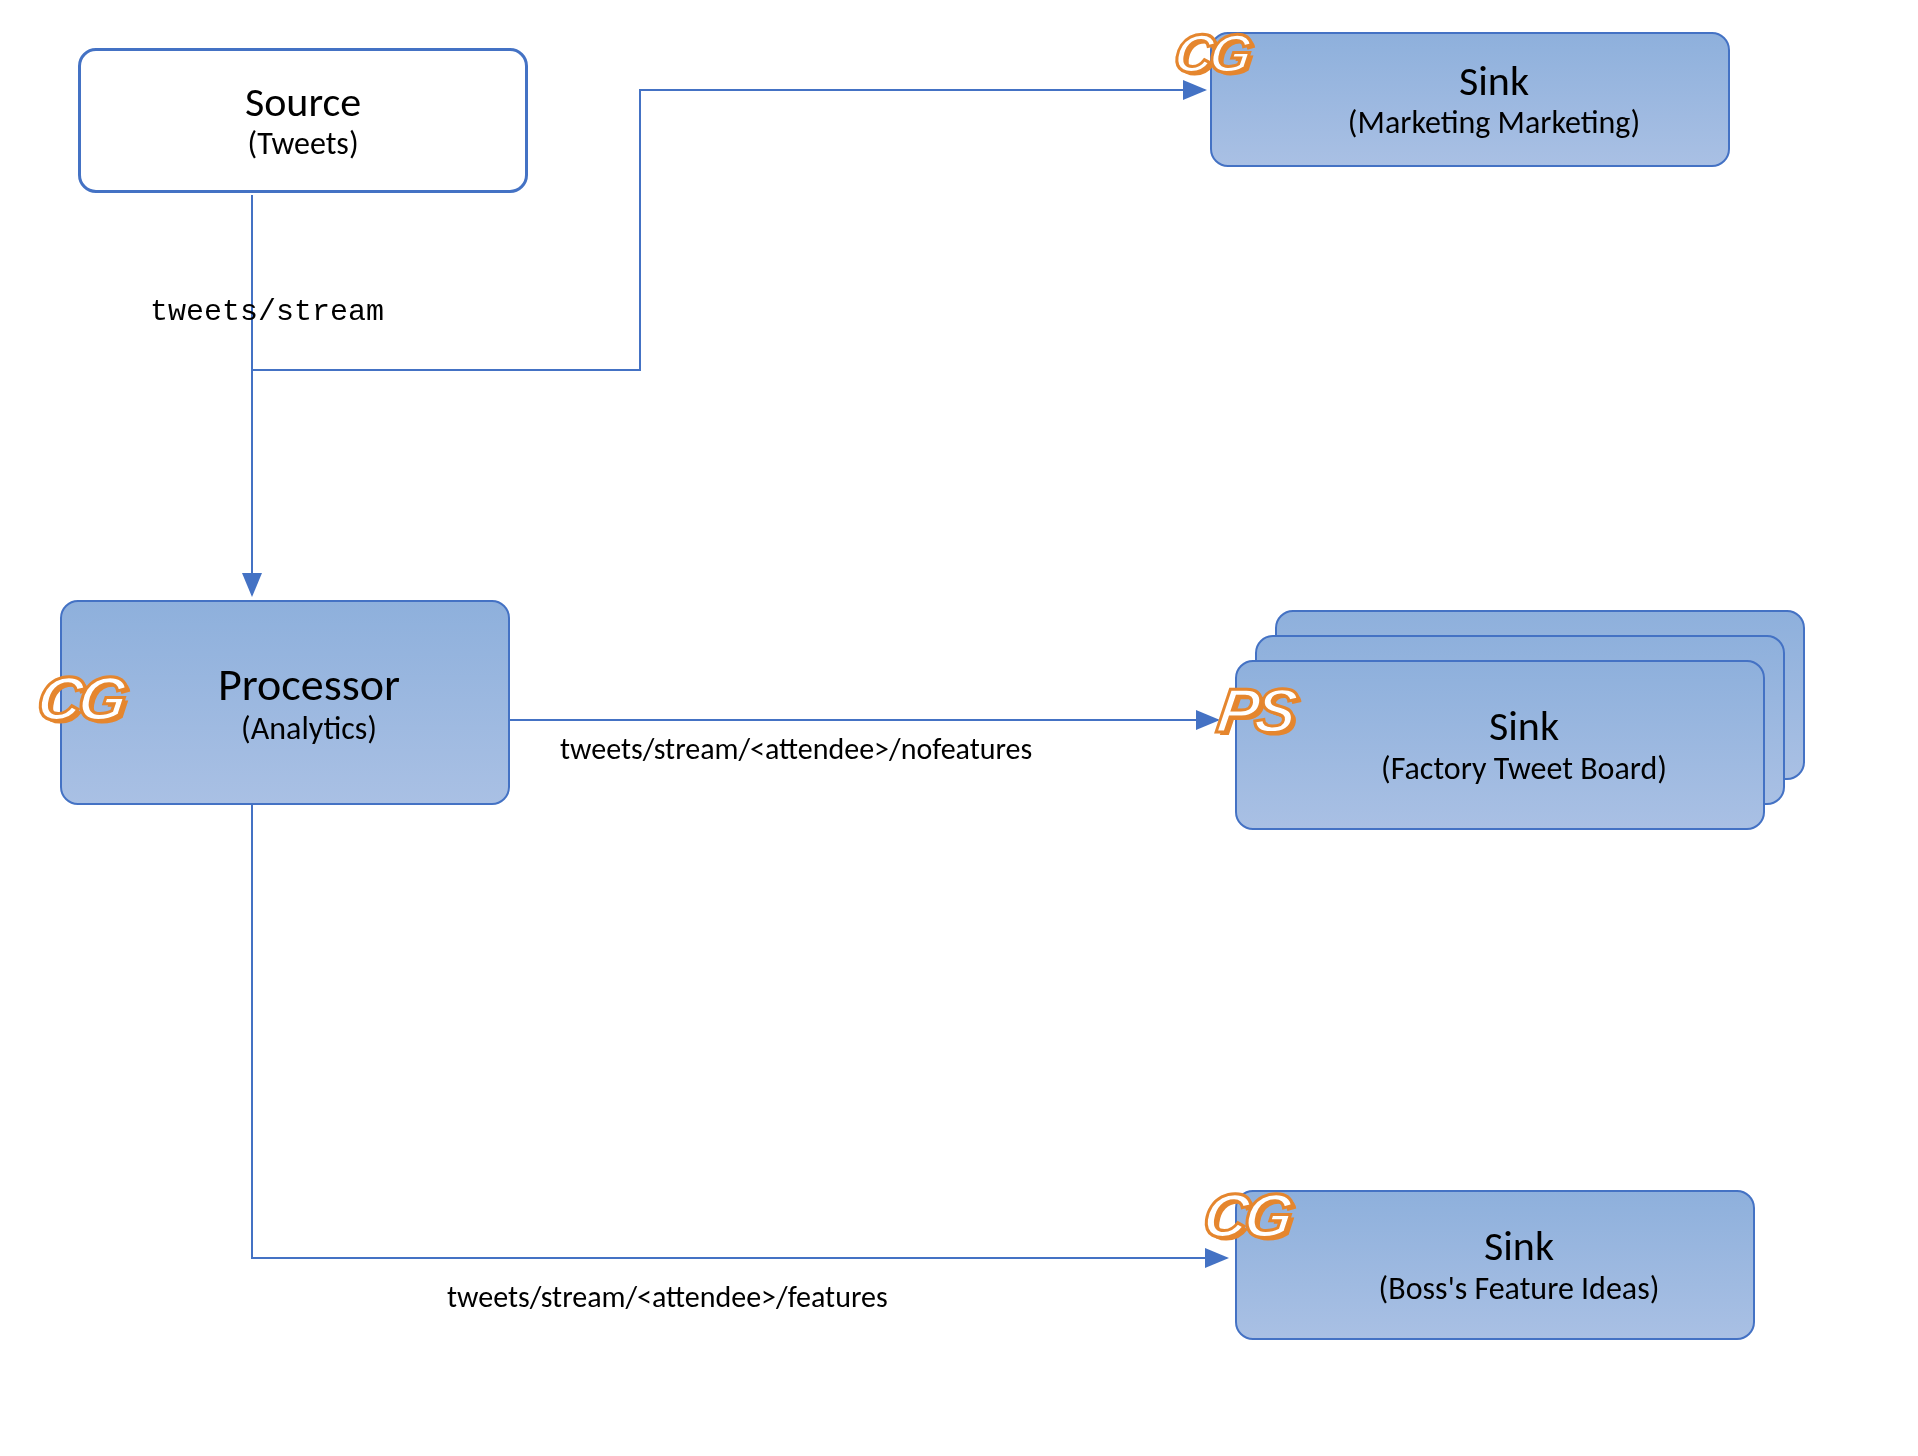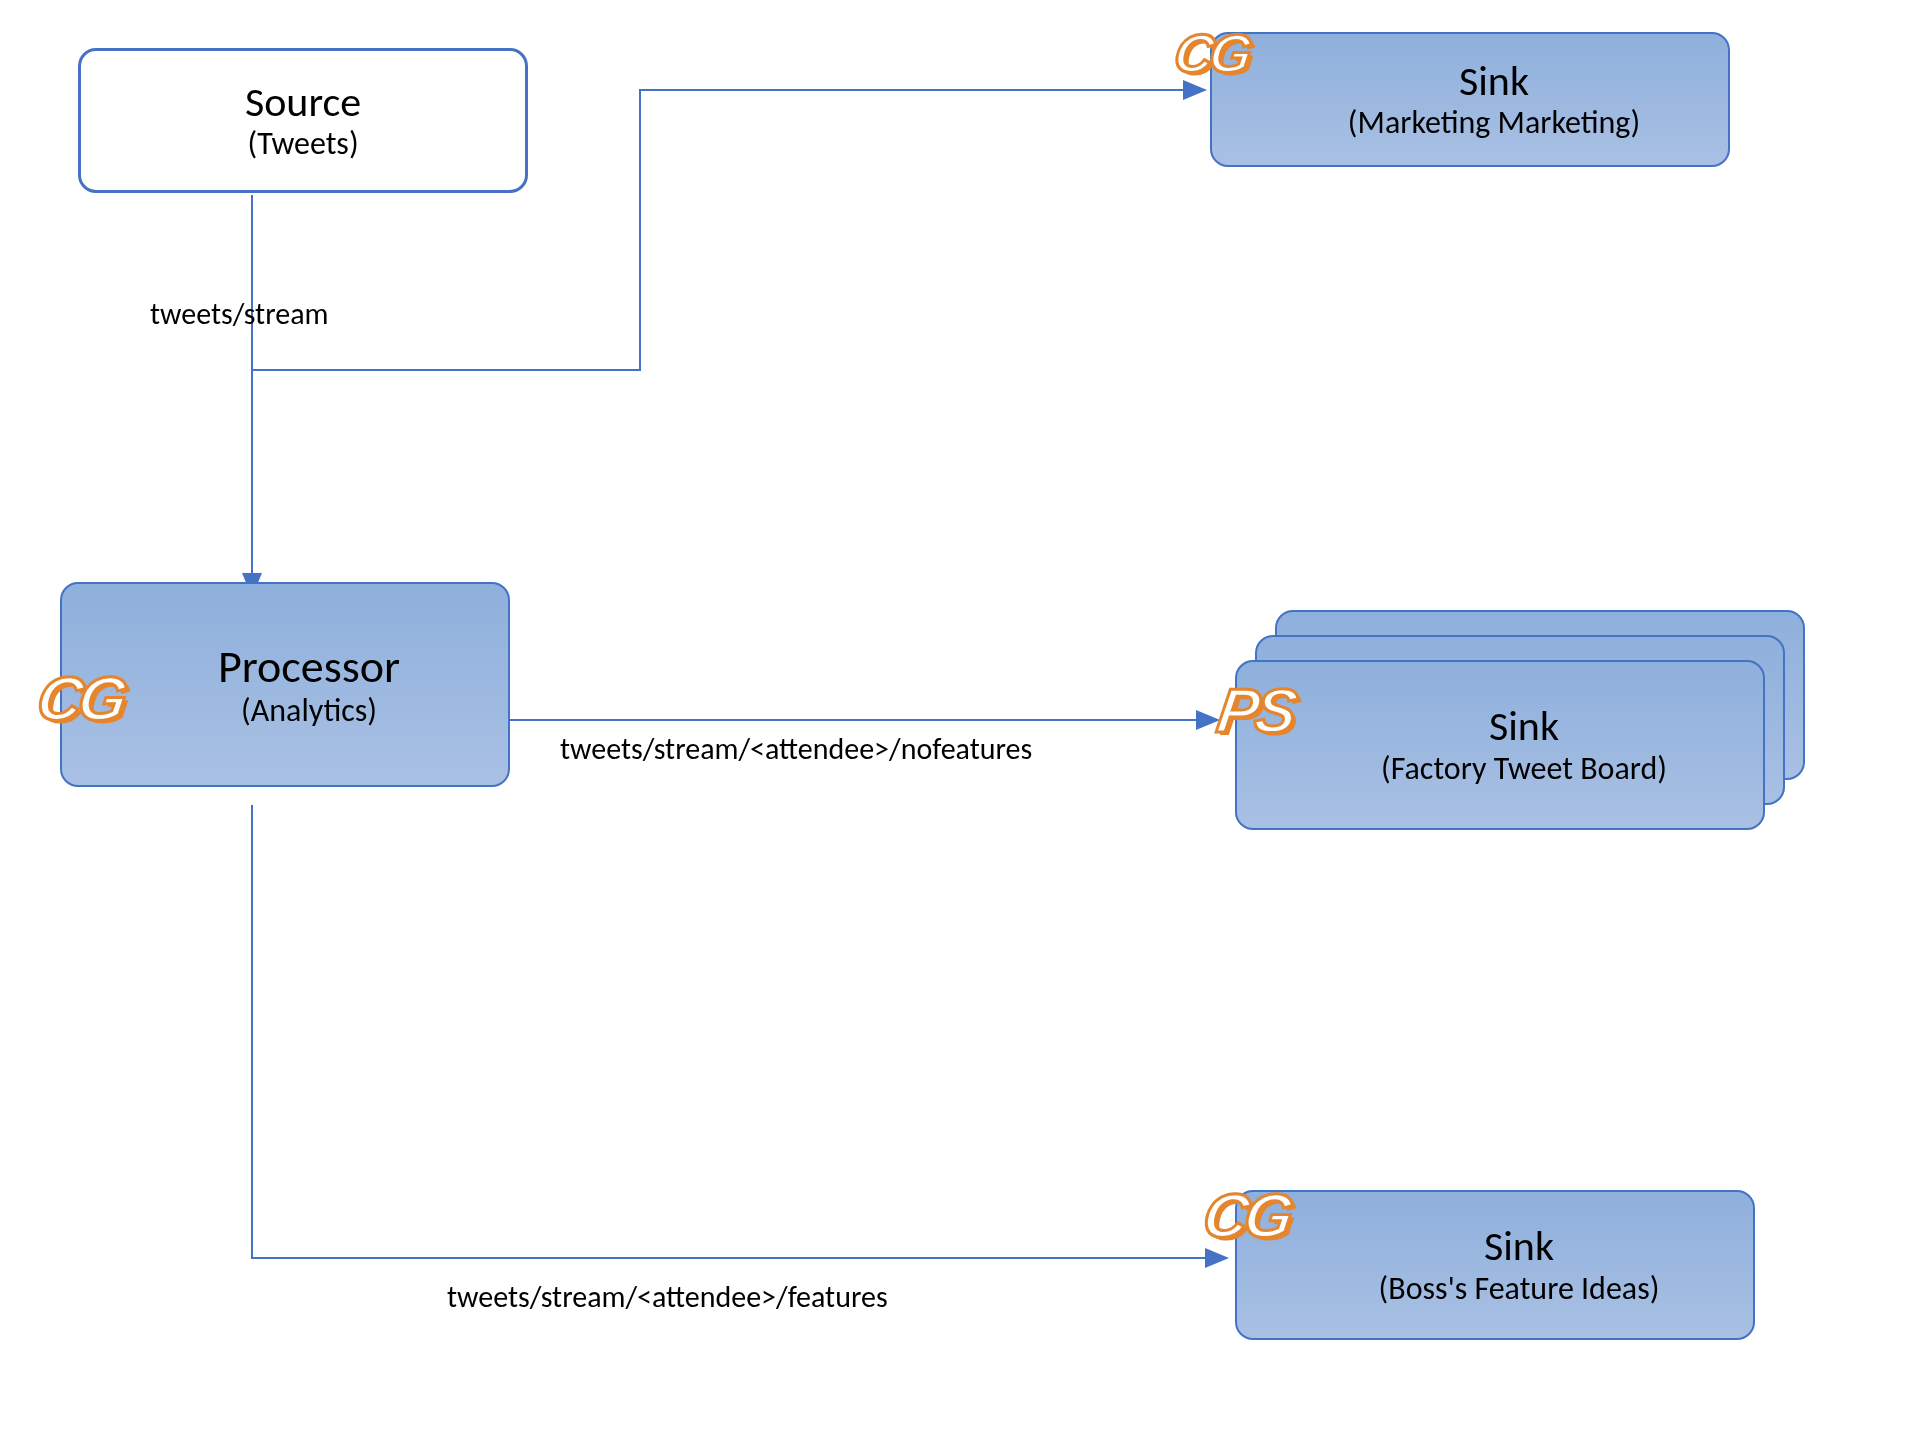--- a/index.html
+++ b/index.html
@@ -101,39 +101,39 @@
     <div class="node-title">Source</div>
     <div class="node-sub">(Tweets)</div>
   </div>
 
   <div class="node shaded-node" style="left:1210px; top:32px; width:520px; height:135px;">
     <div class="node-title">Sink</div>
     <div class="node-sub">(Marketing Marketing)</div>
   </div>
   <div class="wordart small" style="left:1175px; top:26px;">CG</div>
 
-  <div class="node shaded-node" style="left:60px; top:582px; width:450px; height:205px;">
+  <div class="node shaded-node" style="left:60px; top:600px; width:450px; height:205px;">
     <div class="node-title" style="font-size:46px;">Processor</div>
     <div class="node-sub">(Analytics)</div>
   </div>
   <div class="wordart" style="left:38px; top:668px;">CG</div>
 
   <div class="node shaded-node" style="left:1275px; top:610px; width:530px; height:170px; opacity:1;"></div>
   <div class="node shaded-node" style="left:1255px; top:635px; width:530px; height:170px; opacity:1;"></div>
   <div class="node shaded-node" style="left:1235px; top:660px; width:530px; height:170px;">
     <div class="node-title">Sink</div>
     <div class="node-sub">(Factory Tweet Board)</div>
   </div>
   <div class="wordart" style="left:1218px; top:680px;">PS</div>
 
   <div class="node shaded-node" style="left:1235px; top:1190px; width:520px; height:150px;">
     <div class="node-title">Sink</div>
     <div class="node-sub">(Boss's Feature Ideas)</div>
   </div>
   <div class="wordart" style="left:1204px; top:1185px;">CG</div>
 
-  <div class="edge-label" style="left:150px; top:295px;">tweets/stream</div>
+  <div class="edge-label" style="left:150px; top:295px;font-family:Liberation Mono, monospace;">tweets/stream</div>
 
   <div class="edge-label" style="left:560px; top:730px;">tweets/stream/&lt;attendee&gt;/nofeatures</div>
 
   <div class="edge-label" style="left:447px; top:1265px;margin-top:13px;">tweets/stream/&lt;attendee&gt;/features</div>
 
 </div>
 
 </body></html>

